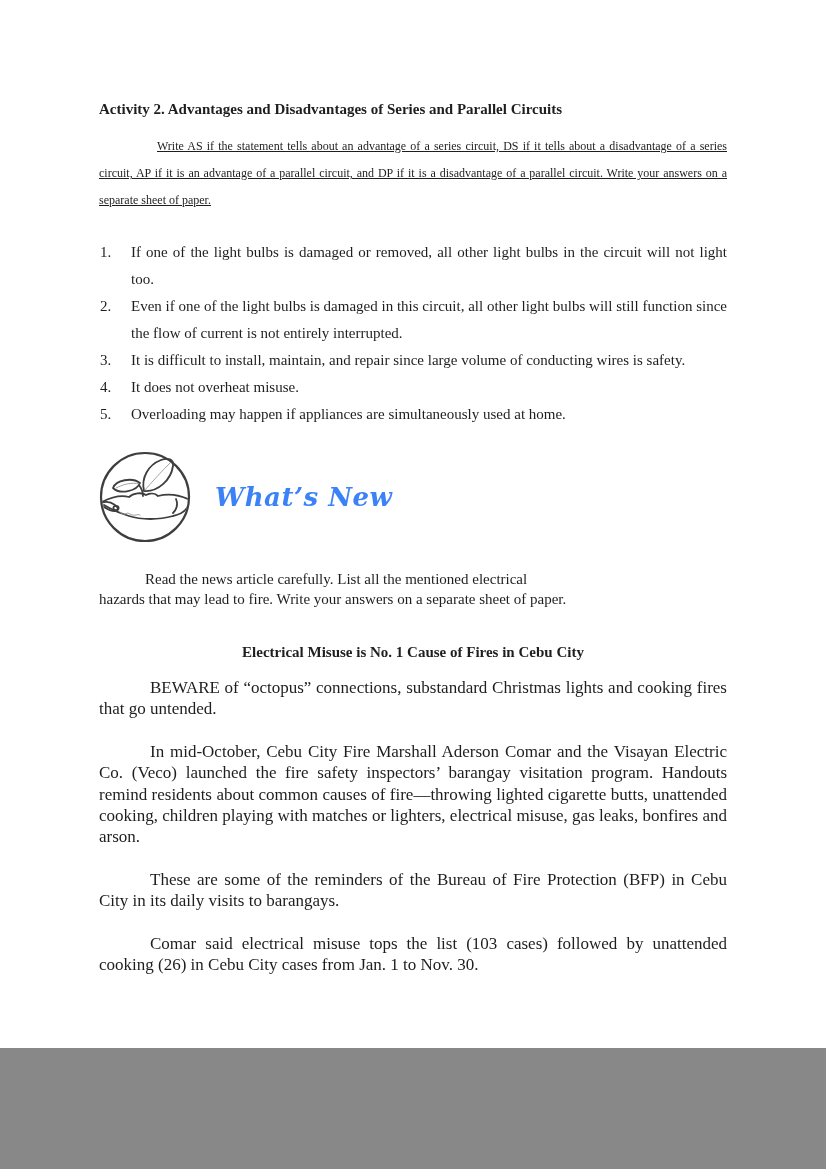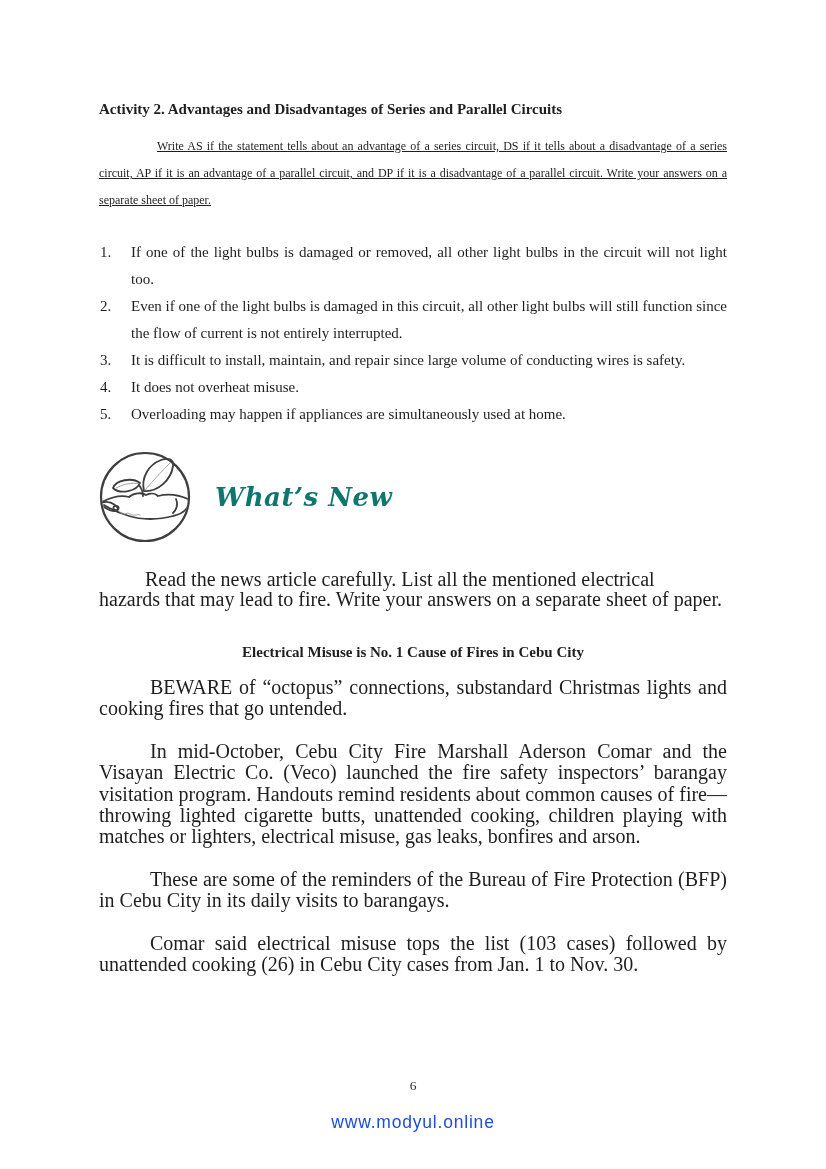--- a/index.html
+++ b/index.html
@@ -1,19 +1,19 @@
 <!DOCTYPE html>
 <html><head>
 <meta charset="utf-8">
 <style>
   html, body { margin: 0; padding: 0; background: #888; }
   .page {
     position: relative;
     width: 826px;
-    height: 1169px;
+    height: 1048px;
     margin: 0 auto;
     background: #ffffff;
     font-family: "Liberation Serif", serif;
     color: #1e1e1e;
     overflow: hidden;
   }
   .content {
     position: absolute;
     left: 99px;
     top: 99px;
@@ -58,44 +58,44 @@
   }
   .wn-icon .ring { stroke-width: 2.2; }
   .wn-icon .lite { stroke: #9a9a9a; stroke-width: 0.9; }
   .wn-label {
     font-family: "DejaVu Serif", serif;
     font-size: 26px;
     font-weight: bold;
     font-style: italic;
     margin-left: 24px;
     letter-spacing: 0.5px;
-    color: #0f766e;
+    color: #3b82f6;
   }
   .a3-heading {
     font-size: 15px;
     font-weight: bold;
     line-height: 20px;
     margin: 0 0 19px 0;
   }
   .a3-intro {
-    font-size: 20px;
+    font-size: 15px;
     line-height: 19.5px;
     text-indent: 46px;
     white-space: pre-line;
     margin: 0 0 33px 0;
   }
   .article-title {
     font-size: 15px;
     font-weight: bold;
     line-height: 20px;
     text-align: center;
     margin: 0 0 15px 0;
   }
   .news {
-    font-size: 20px;
+    font-size: 17px;
     line-height: 21.4px;
     text-align: justify;
     text-indent: 51px;
     margin: 0 0 21px 0;
   }
   .pagenum {
     position: absolute;
     left: 0; right: 0;
     top: 1078px;
     text-align: center;

